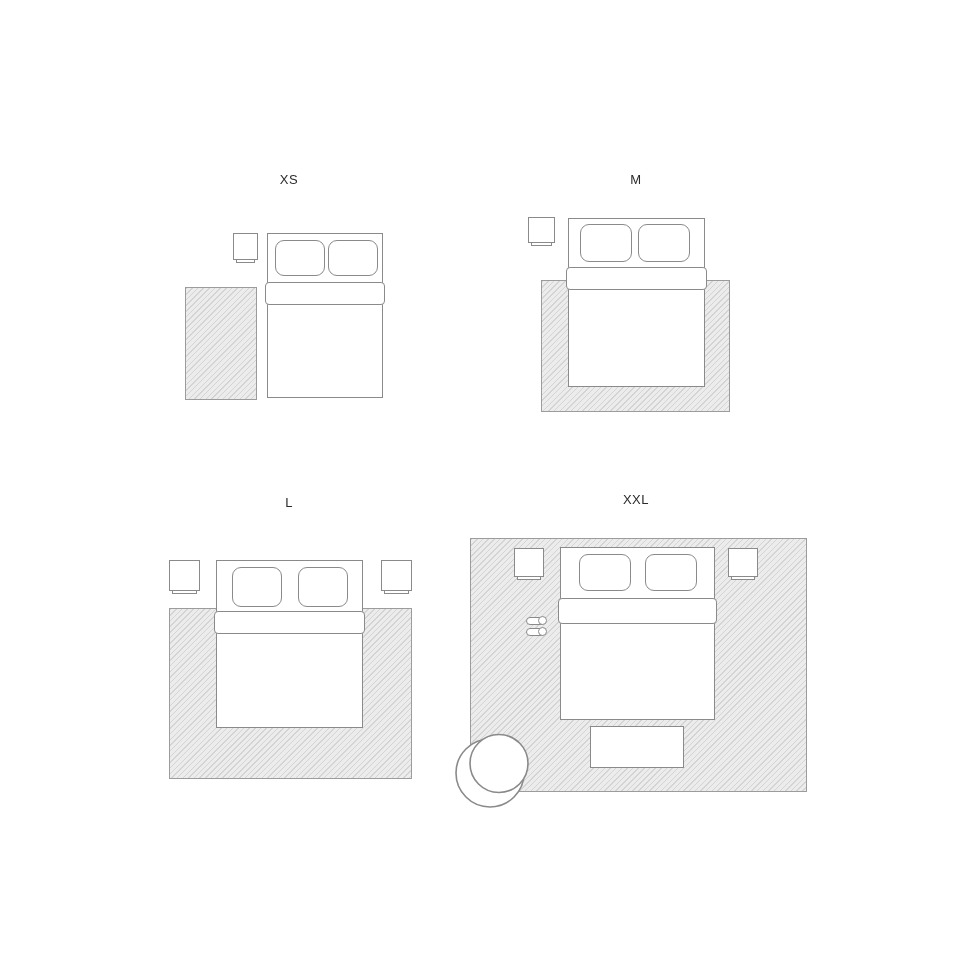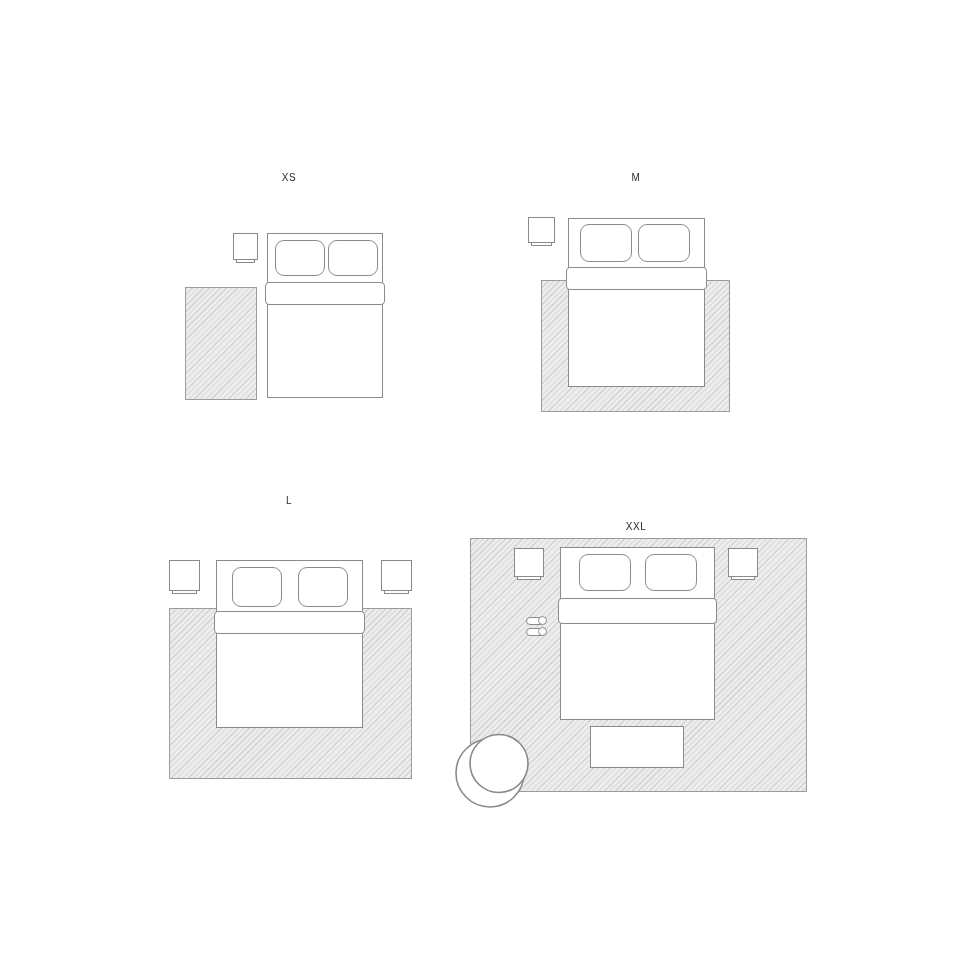--- a/index.html
+++ b/index.html
@@ -14,21 +14,21 @@
     position:relative;
     width:970px;height:971px;
     background:var(--bg);
     font-family:"Liberation Sans", sans-serif;
     overflow:hidden;
   }
   .size-label{
     position:absolute;
     width:100px;
     text-align:center;
-    font-size:10px;
+    font-size:13px;
     letter-spacing:.5px;
     color:var(--label);
   }
   .rug{
     position:absolute;
     box-sizing:border-box;
     background-color:var(--rug-fill);
     background-image:repeating-linear-gradient(135deg,
       rgba(140,140,140,.25) 0px, rgba(140,140,140,.25) 1px,
       transparent 1px, transparent 4px);
@@ -136,21 +136,21 @@
     </div>
 
     <div class="bed" style="left:216px;top:560px;width:147px;height:168px">
       <div class="pillow" style="left:15px;top:6px;width:50px;height:40px"></div>
       <div class="pillow" style="left:81px;top:6px;width:50px;height:40px"></div>
       <div class="band" style="top:50px;height:23px"></div>
     </div>
   </section>
 
   <section>
-    <div class="size-label" style="left:586px;top:521px">XXL</div>
+    <div class="size-label" style="left:586px;top:492px">XXL</div>
 
     <div class="rug" style="left:470px;top:538px;width:337px;height:254px"></div>
 
     <div class="nightstand" style="left:514px;top:548px;width:30px;height:29px">
       <div class="plinth"></div>
     </div>
     <div class="nightstand" style="left:728px;top:548px;width:30px;height:29px">
       <div class="plinth"></div>
     </div>
 

